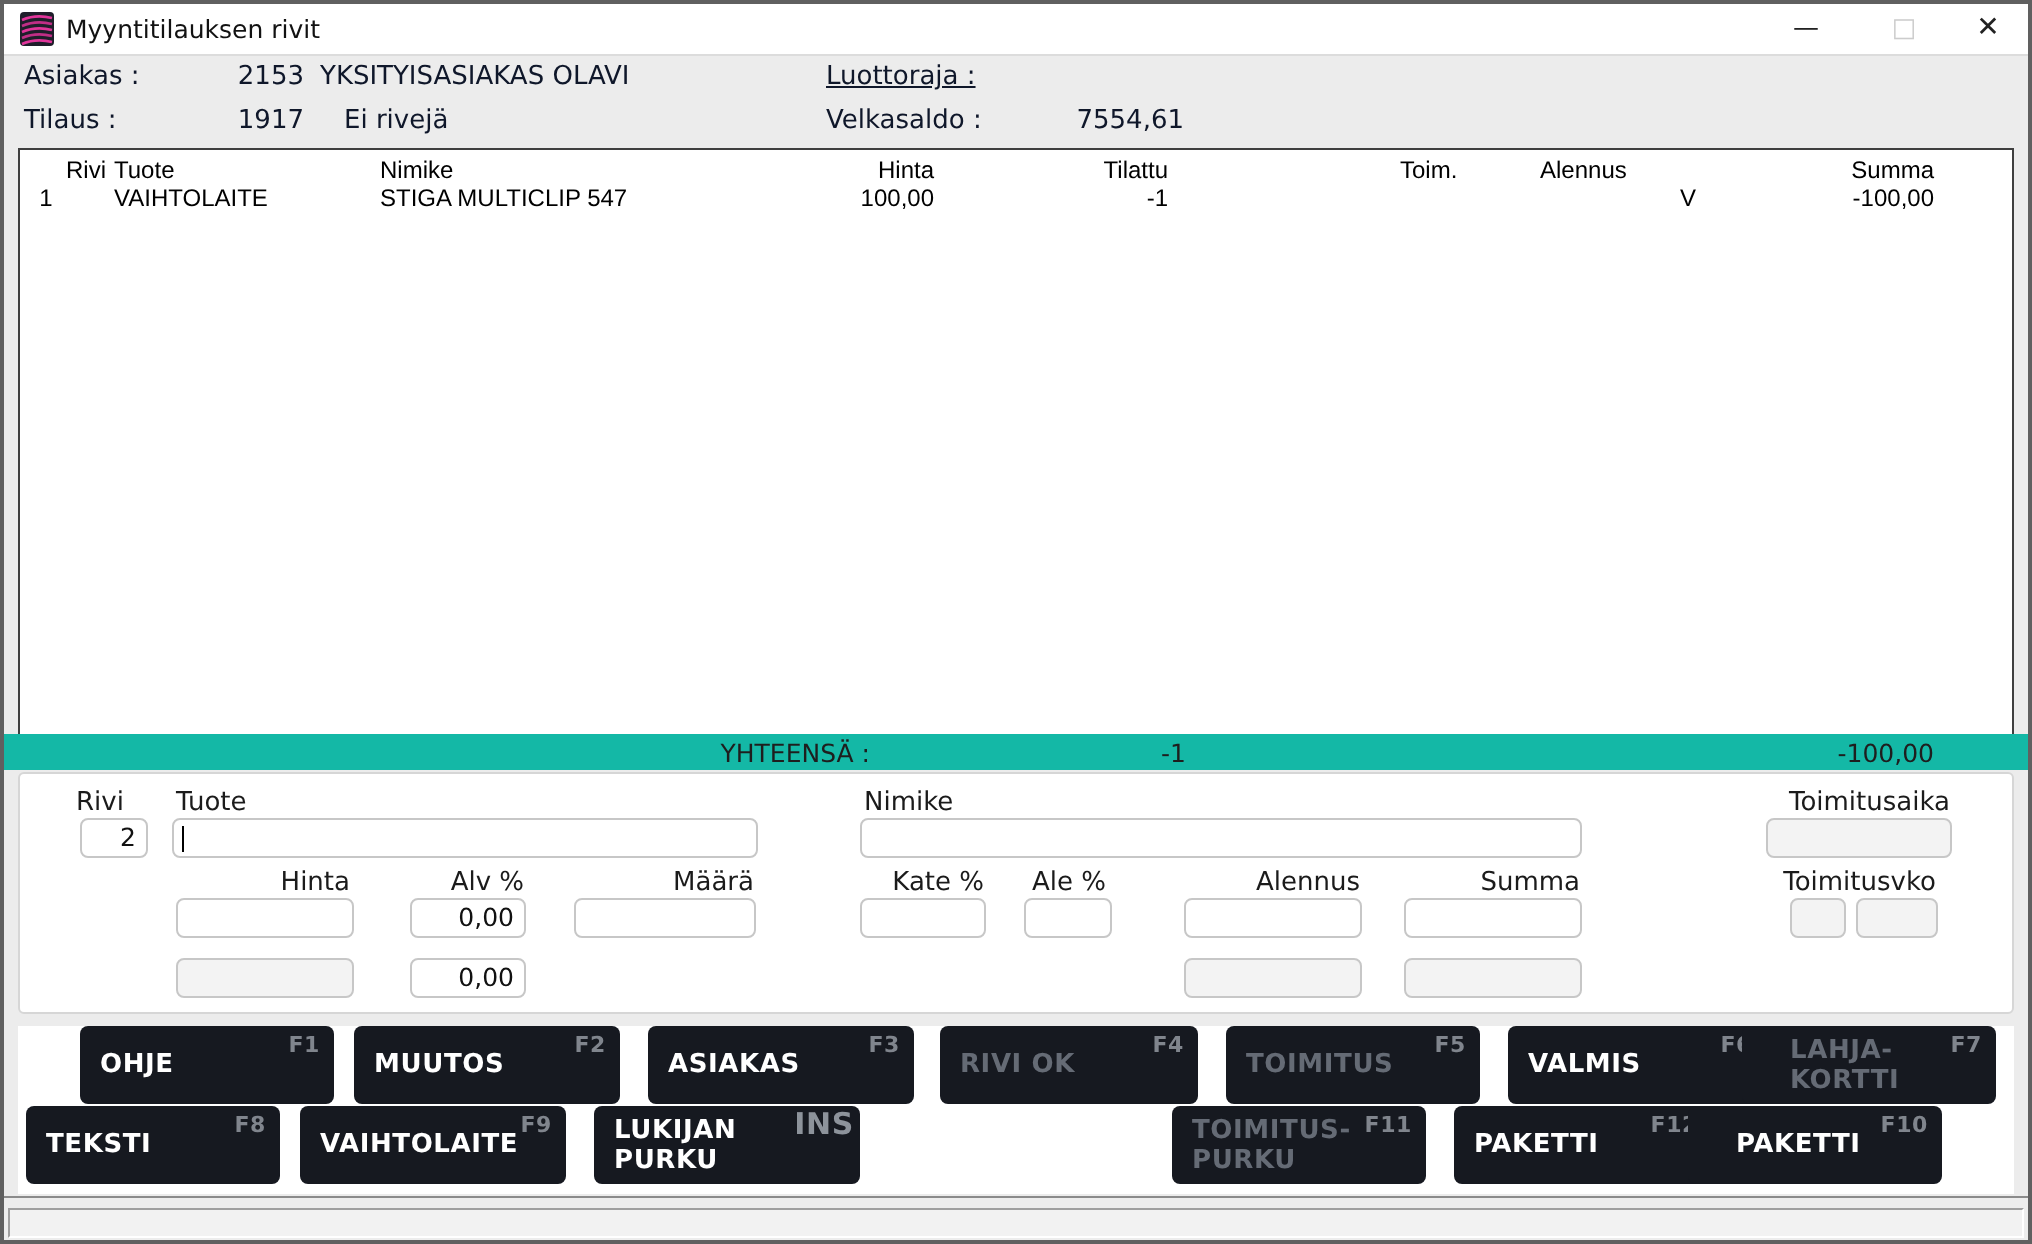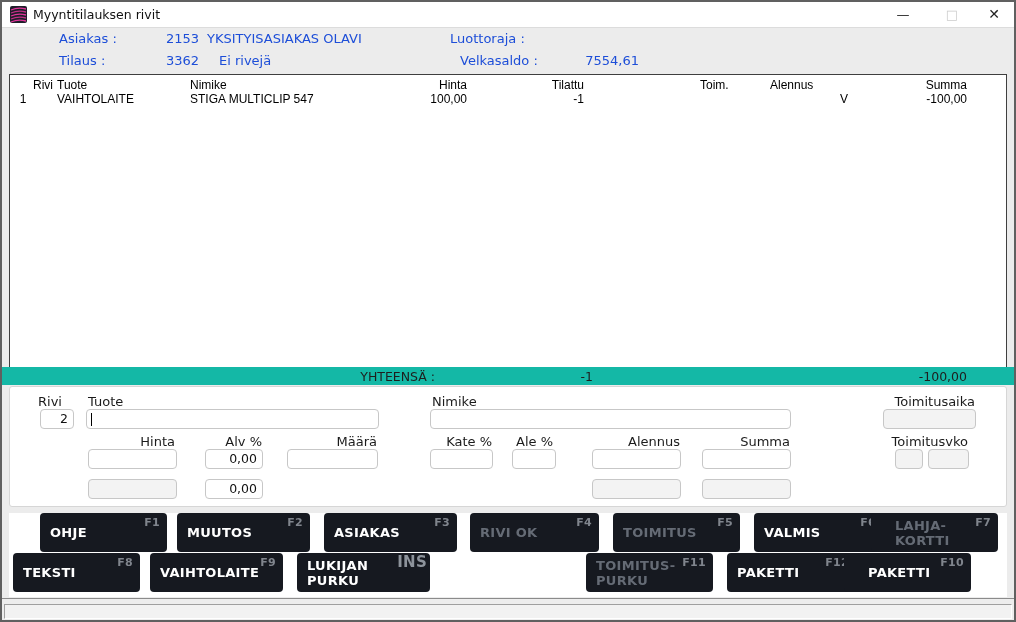--- a/index.html
+++ b/index.html
@@ -12,21 +12,21 @@
             border-bottom:1px solid #dcdcdc;z-index:5;}
   .app-icon{position:absolute;left:8px;top:4px;width:17px;height:17px;}
   .title-text{position:absolute;left:31px;top:5px;font-size:12.5px;color:#121212;}
   .winbtn{position:absolute;top:0;width:34px;height:25px;line-height:25px;text-align:center;
           font-size:13px;color:#222;cursor:default;}
   .winbtn.min{left:884px;}
   .winbtn.max{left:933px;color:#cccccc;}
   .winbtn.close{left:975px;font-size:14px;}
 
   
-  .hdr-lbl,.hdr-val{position:absolute;font-size:13px;color:#1d4ed8;white-space:nowrap;margin-left:47px;}
+  .hdr-lbl,.hdr-val{position:absolute;font-size:13px;color:#0f172a;white-space:nowrap;}
   .r-align{text-align:right;}
 
   
   .grid{position:absolute;left:9px;top:74px;width:996px;height:292px;background:#ffffff;
         border:1px solid #3f3f3f;font-family:"Liberation Sans",sans-serif;font-size:12px;color:#000;}
   .grid span{position:absolute;white-space:nowrap;}
   .g-hdr{top:3px;}
   .g-row{top:17px;}
 
   
@@ -81,25 +81,25 @@
     <span class="title-text">Myyntitilauksen rivit</span>
     <div class="winbtn min">—</div>
     <div class="winbtn max">□</div>
     <div class="winbtn close">✕</div>
   </div>
 
   <div>
     <span class="hdr-lbl" style="left:12px;top:31px;">Asiakas :</span>
     <span class="hdr-val r-align" style="left:100px;top:31px;width:52px;">2153</span>
     <span class="hdr-val" style="left:160px;top:31px;">YKSITYISASIAKAS OLAVI</span>
-    <span class="hdr-lbl" style="left:403px;top:31px;">Luottoraja :</span>
+    <span class="hdr-lbl" style="left:413px;top:31px;text-decoration:underline;">Luottoraja :</span>
     <span class="hdr-val r-align" style="left:500px;top:31px;width:92px;"></span>
 
     <span class="hdr-lbl" style="left:12px;top:53px;">Tilaus :</span>
-    <span class="hdr-val r-align" style="left:100px;top:53px;width:52px;">3362</span>
+    <span class="hdr-val r-align" style="left:100px;top:53px;width:52px;">1917</span>
     <span class="hdr-val" style="left:172px;top:53px;">Ei rivejä</span>
     <span class="hdr-lbl" style="left:413px;top:53px;">Velkasaldo :</span>
     <span class="hdr-val r-align" style="left:500px;top:53px;width:92px;">7554,61</span>
   </div>
 
   <div class="grid">
     <span class="g-hdr" style="left:17px;width:26px;text-align:right;">Rivi</span>
     <span class="g-hdr" style="left:47px;">Tuote</span>
     <span class="g-hdr" style="left:180px;">Nimike</span>
     <span class="g-hdr" style="left:397px;width:60px;text-align:right;">Hinta</span>

